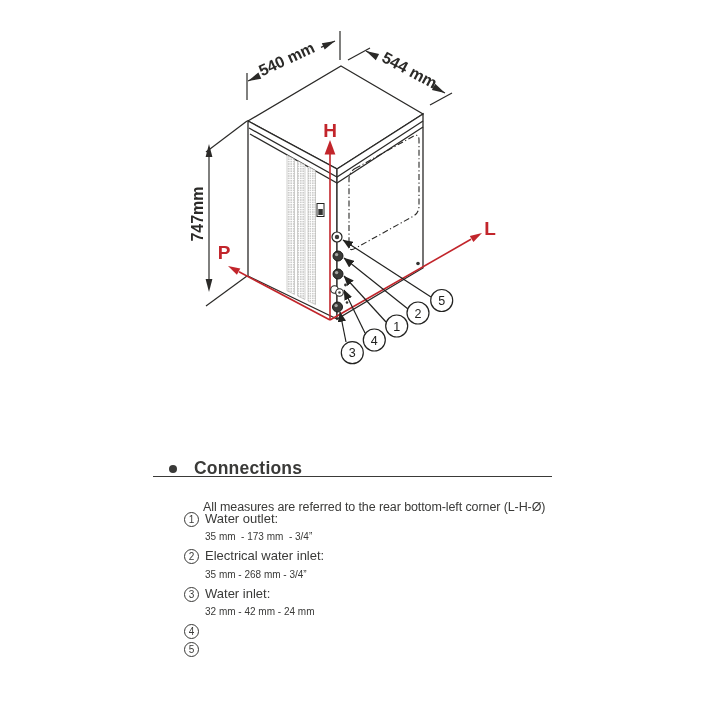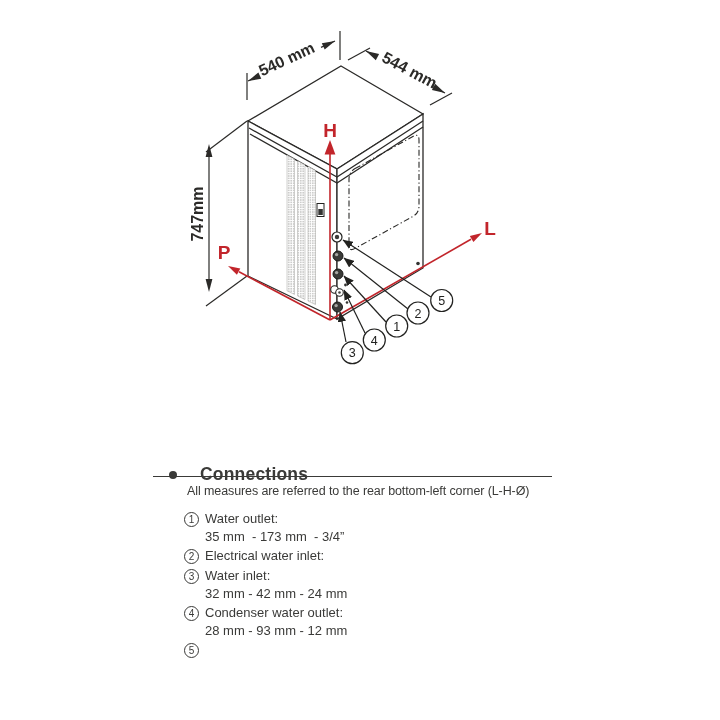--- a/index.html
+++ b/index.html
@@ -10,29 +10,29 @@
   
   .dimtxt{font-family:"Liberation Sans",sans-serif;font-weight:700;font-size:16px;fill:#2b2a28;}
   .dimtxt-v{font-family:"Liberation Sans",sans-serif;font-weight:700;font-size:16px;fill:#2b2a28;}
   .axistxt{font-family:"Liberation Sans",sans-serif;font-weight:700;font-size:19px;fill:#c2252b;}
   .callouttxt{font-family:"Liberation Sans",sans-serif;font-weight:400;font-size:12.5px;fill:#222220;}
 
   
   .connections{position:absolute;left:153px;top:448px;width:420px;}
   .heading-row{position:absolute;left:16px;top:4px;display:flex;align-items:center;}
   .bullet{width:8px;height:8px;border-radius:50%;background:#3a3a38;margin-right:11px;flex:0 0 auto;}
-  .heading{font-size:17.5px;font-weight:700;color:#3a3a38;letter-spacing:.2px;margin:12px;}
+  .heading{font-size:17.5px;font-weight:700;color:#3a3a38;letter-spacing:.2px;margin:6px;}
   .rule{position:absolute;left:0;top:28px;width:399px;height:0;border-top:1.6px solid #3a3a38;}
-  .note{position:absolute;left:34px;top:36px;margin:0;font-size:12.5px;color:#3a3a38;letter-spacing:-0.1px;}
+  .note{position:absolute;left:34px;top:36px;margin:16px;font-size:12.5px;color:#3a3a38;letter-spacing:-0.1px;}
   .items{position:absolute;left:31px;top:62px;}
   .item{display:flex;align-items:flex-start;margin-bottom:1px;}
   .num{flex:0 0 auto;width:13px;height:13px;border:1.3px solid #3a3a38;border-radius:50%;
        font-size:10px;line-height:13px;text-align:center;color:#3a3a38;margin-top:2px;margin-right:6px;}
   .itxt .t{font-size:13px;line-height:18.2px;color:#3a3a38;}
-  .itxt .v{font-size:13px;line-height:18.2px;color:#3a3a38;white-space:pre-wrap;}
+  .itxt .v{font-size:10px;line-height:18.2px;color:#3a3a38;white-space:pre-wrap;}
 </style>
 </head>
 <body>
 
 <div class="page">
 
   <svg class="drawing" width="720" height="440" viewBox="0 0 720 440">
     <defs>
       <pattern id="stipple" width="2.4" height="2.4" patternUnits="userSpaceOnUse">
         <rect width="2.4" height="2.4" fill="#ffffff"></rect>
@@ -183,34 +183,31 @@
         <span class="num">1</span>
         <div class="itxt">
           <div class="t">Water outlet:</div>
           <div class="v">35 mm  - 173 mm  - 3/4”</div>
         </div>
       </div>
       <div class="item">
         <span class="num">2</span>
         <div class="itxt">
           <div class="t">Electrical water inlet:</div>
+          <div class="v">35 mm - 268 mm - 3/4”</div>
         </div>
       </div>
       <div class="item">
         <span class="num">3</span>
         <div class="itxt">
           <div class="t">Water inlet:</div>
           <div class="v">32 mm - 42 mm - 24 mm</div>
         </div>
       </div>
       <div class="item">
         <span class="num">4</span>
-        <div class="itxt">
-          <div class="t">Condenser water outlet:</div>
-          <div class="v">28 mm - 93 mm - 12 mm</div>
-        </div>
       </div>
       <div class="item">
         <span class="num">5</span>
       </div>
     </div>
   </section>
 </div>
 
 </body></html>

